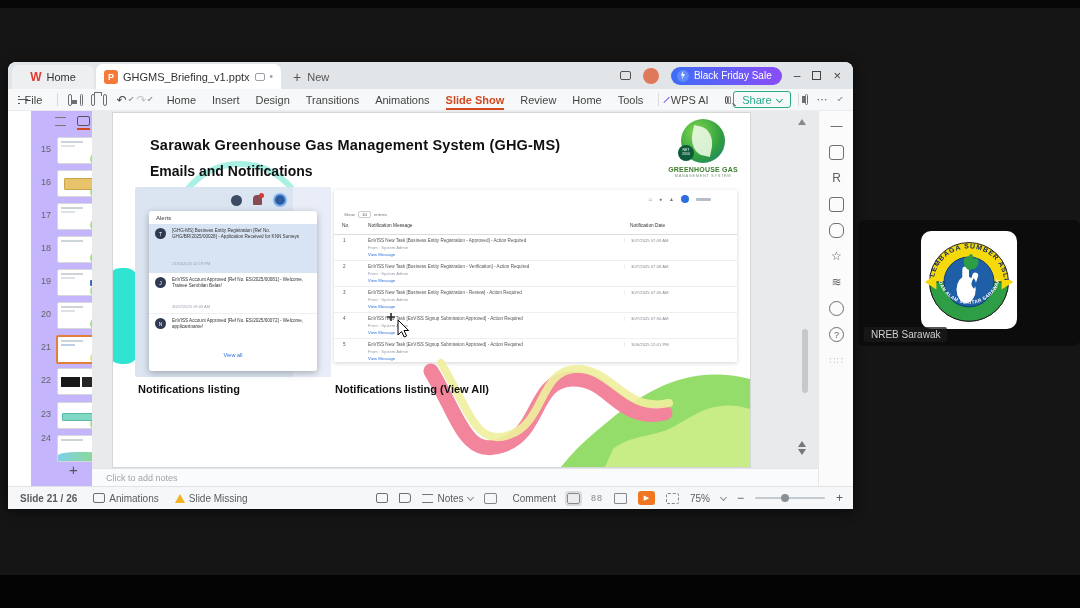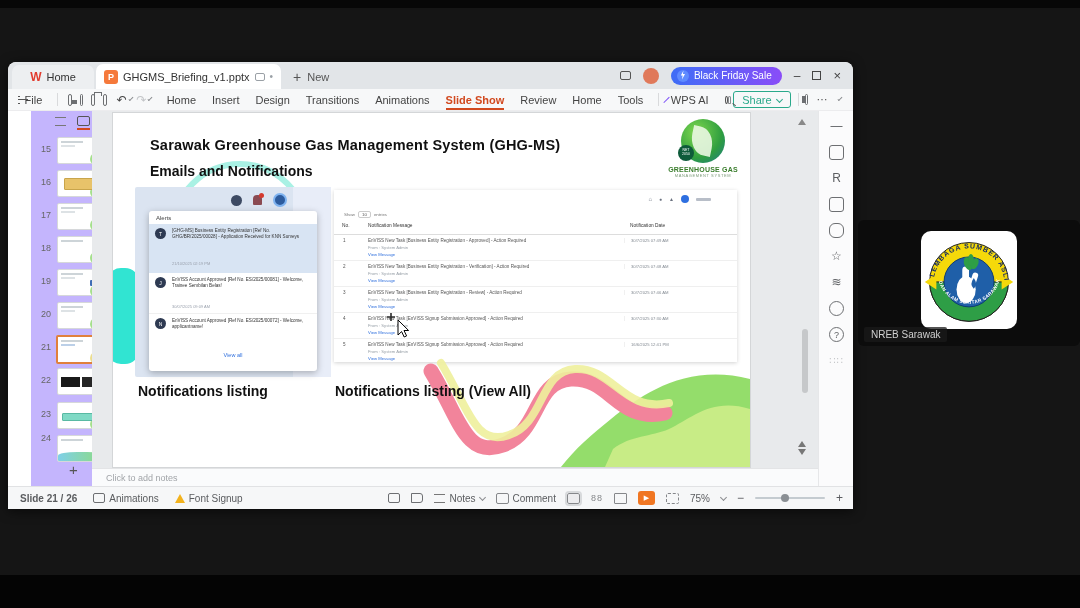--- a/index.html
+++ b/index.html
@@ -151,21 +151,21 @@
   .tb-no { position:absolute; left:8px; }
   .tb-msg { position:absolute; left:34px; }
   .tb-date { position:absolute; left:296px; }
   .trow { position:absolute; left:0; width:100%; height:26px; border-bottom:1px solid #efefef; font-size:4.6px; color:#555; }
   .tr-no { position:absolute; left:9px; top:3px; }
   .tr-msg { position:absolute; left:34px; top:3px; width:250px; }
   .tr-from { position:absolute; left:34px; top:10px; font-size:4.2px; color:#98a0a8; }
   .tr-link { position:absolute; left:34px; top:17px; font-size:4.2px; color:#2f6fdd; }
   .tr-date { position:absolute; left:296px; top:3px; font-size:4.2px; color:#848b93; border-left:1px solid #f0f0f0; padding-left:6px; margin-left:-6px;}
 
-  .cap { font-weight:bold; font-size:14px; color:#111; }
+  .cap { font-weight:bold; font-size:11px; color:#111; }
 </style>
 </head>
 <body>
 
 <div class="abs" style="left:0;top:0;width:1080px;height:8px;background:#070707;"></div>
 <div class="abs" style="left:0;top:575px;width:1080px;height:33px;background:#040404;"></div>
 
 <div id="wps" class="abs">
 
   <div id="tabstrip" class="abs">
@@ -447,32 +447,32 @@
   </div>
 
   <div id="statusbar" class="abs">
     <span style="margin-left:12px;font-weight:bold;">Slide 21 / 26</span>
     <span style="margin-left:16px;display:flex;align-items:center;">
       <span class="themico"></span>
       <span>Animations</span>
     </span>
     <span style="margin-left:16px;display:flex;align-items:center;">
       <span class="warn-tri"></span>
-      <span>Font Signup</span>
+      <span>Slide Missing</span>
     </span>
 
     <span style="margin-left:auto;display:flex;align-items:center;gap:11px;padding-right:10px;">
       <span class="themico" style="margin:0;"></span>
       <span class="themico" style="margin:0;border-radius:0 3px 3px 0;"></span>
       <span style="display:flex;align-items:center;gap:4px;">
         <span class="ol-ico" style="position:static;display:inline-block;"></span>
         <span>Notes</span>
         <span class="cv" style="margin:0 0 2px;"></span>
       </span>
-      <span style="display:flex;align-items:center;gap:4px;">
+      <span style="display:flex;align-items:center;gap:16px;">
         <span class="sview"></span>
         <span>Comment</span>
       </span>
       <span class="sview on"></span>
       <span class="rgrid" style="font-size:9px;color:#85878a;">88</span>
       <span class="sview" style="border-radius:1px;"></span>
       <span class="playbtn">▶</span>
       <span class="sview" style="border-style:dashed;"></span>
       <span>75%</span>
       <span class="cv" style="margin:0 0 2px;"></span>

